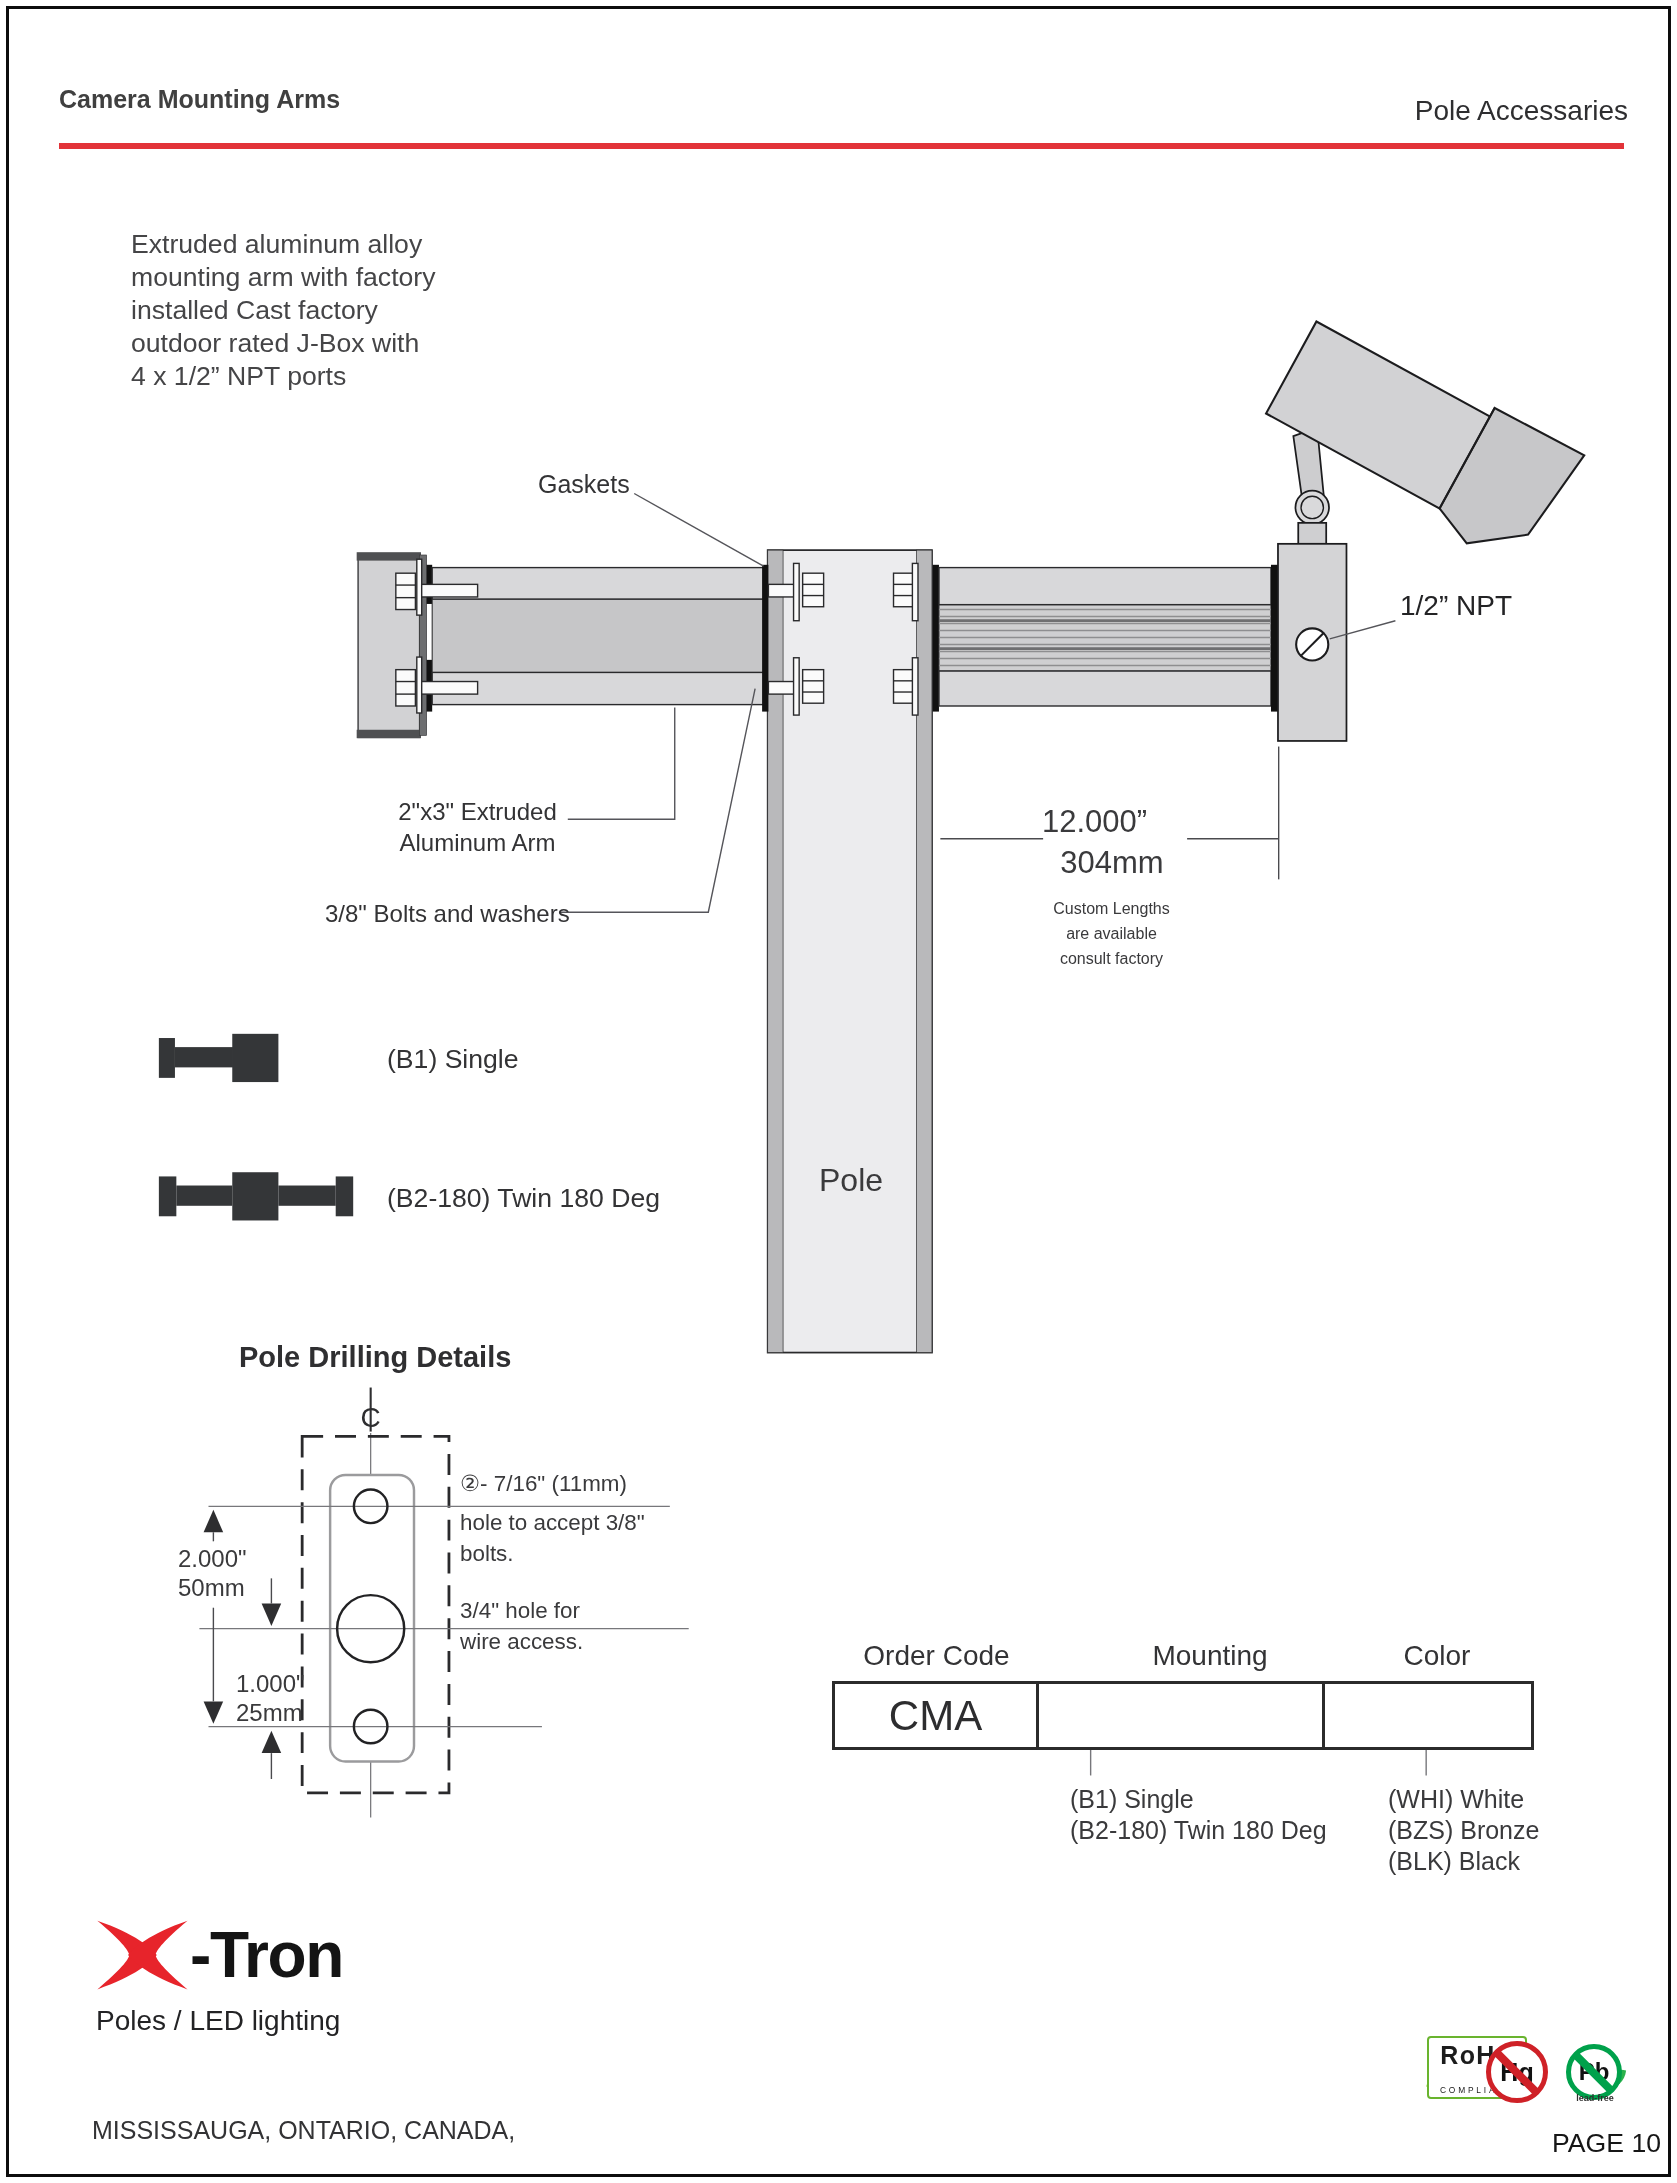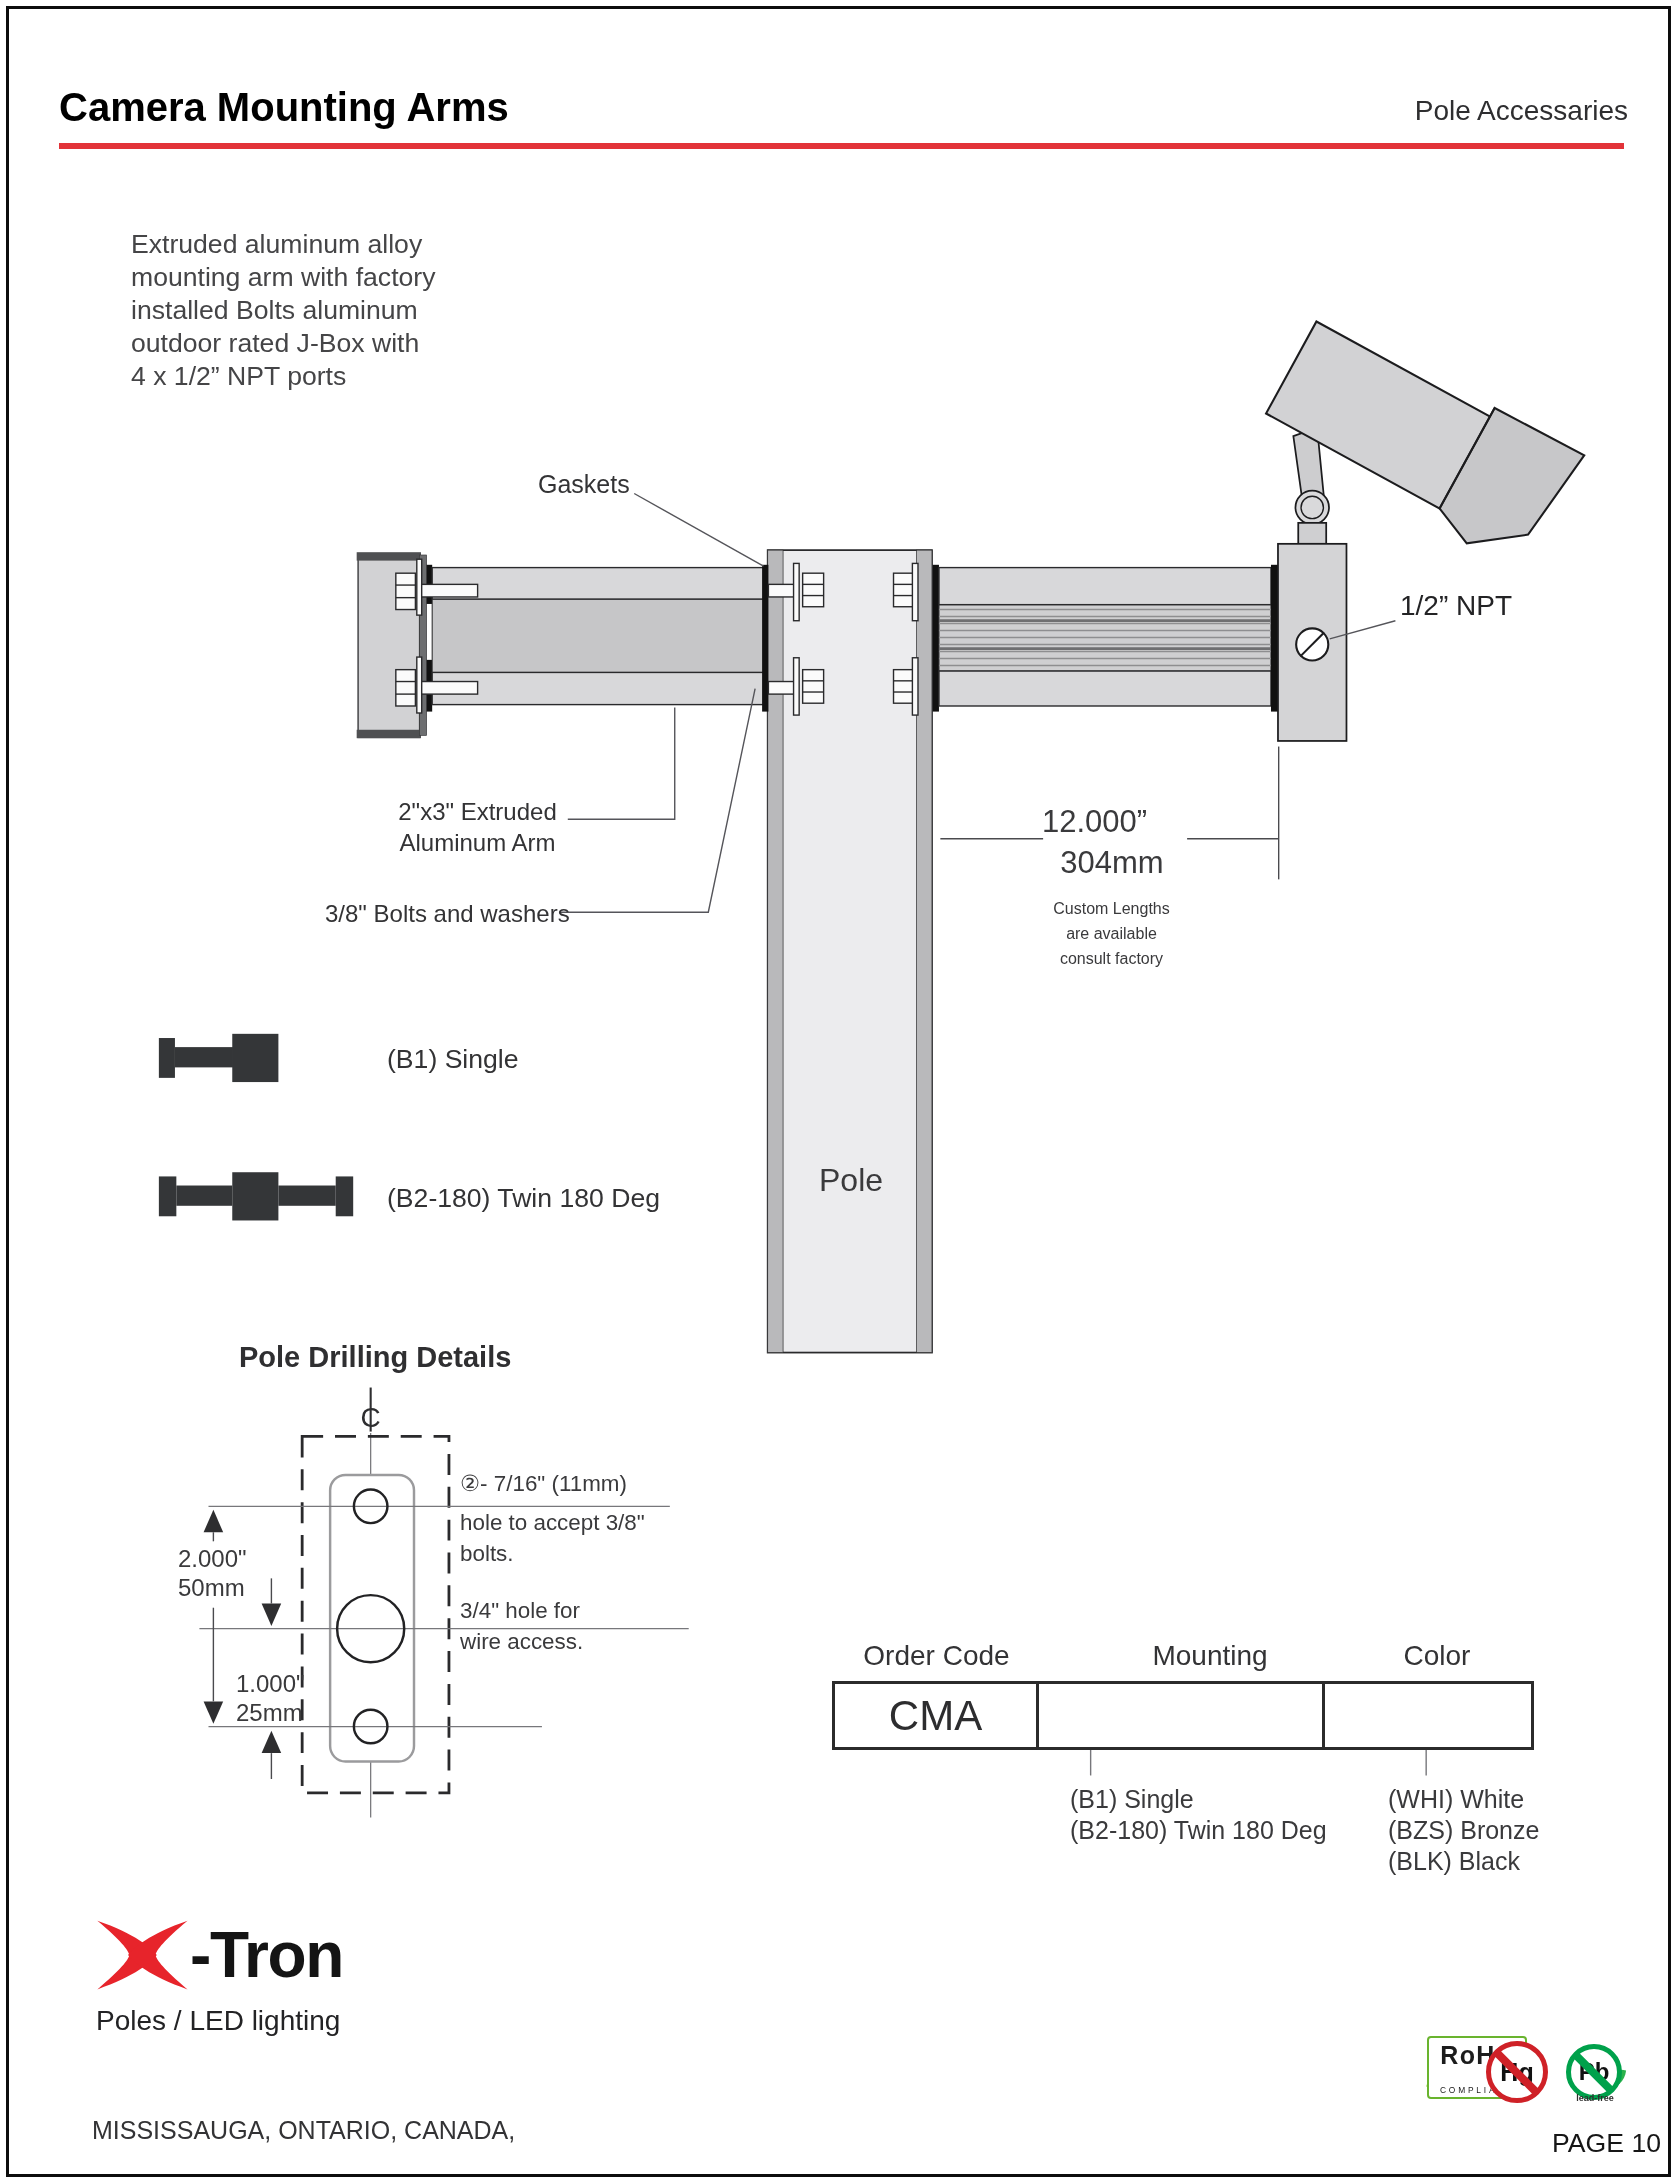--- a/index.html
+++ b/index.html
@@ -1,19 +1,19 @@
 <!DOCTYPE html>
 <html style="font-size:11.2px"><head>
 <meta charset="utf-8">
 <style>
   html,body{margin:0;padding:0;background:#777;}
   .page{position:relative;width:1678px;height:2183px;background:#fff;font-family:"Liberation Sans",sans-serif;overflow:hidden;}
   .pageborder{position:absolute;left:5.6px;top:5.6px;right:7px;bottom:5.6px;border:3.5px solid #0d0d0d;pointer-events:none;}
   .abs{position:absolute;white-space:nowrap;}
-  .t-title{font-size:40px;font-weight:bold;color:#000000;}
+  .t-title{font-size:25px;font-weight:bold;color:#404040;}
   .t-sub{font-size:28px;color:#2e2e30;}
   .redline{position:absolute;left:59px;top:143px;width:1565px;height:6.3px;background:#e23339;}
   .desc{position:absolute;left:131px;top:228px;font-size:26.6px;line-height:33px;color:#454547;}
   .lbl{font-size:24px;color:#333335;}
   .lbl36{font-size:25px;color:#333335;}
   .dimbig{font-size:31px;color:#3a3a3c;}
   .dimsmall{font-size:16px;color:#3a3a3c;line-height:25px;text-align:center;margin-top:18px;}
   .polelbl{font-size:32px;color:#3a3a3c;}
   .bicon-lbl{font-size:26.6px;color:#333335;}
   .drill-title{font-size:29px;font-weight:bold;color:#2f2f31;}
@@ -46,21 +46,21 @@
 <div class="page">
   <div class="pageborder"></div>
 
   <div class="abs t-title" style="left:59px;top:85px;">Camera Mounting Arms</div>
   <div class="abs t-sub" style="right:50px;top:95px;">Pole Accessaries</div>
   <div class="redline"></div>
 
   <div class="desc">
     <div>Extruded aluminum alloy</div>
     <div>mounting arm with factory</div>
-    <div>installed Bolts aluminum</div>
+    <div>installed Cast factory</div>
     <div>outdoor rated J-Box with</div>
     <div>4 x 1/2” NPT ports</div>
   </div>
 
   <svg style="position:absolute;left:0;top:0;" width="1678" height="2183" viewBox="0 0 2400 3123">
 
     <g>
       <rect x="512" y="792" width="88" height="263" fill="#d2d2d4" stroke="#3a3a3c" stroke-width="2"></rect>
       <rect x="510" y="790" width="92" height="12" fill="#4f5052"></rect>
       <rect x="510" y="1044" width="92" height="12" fill="#4f5052"></rect>

